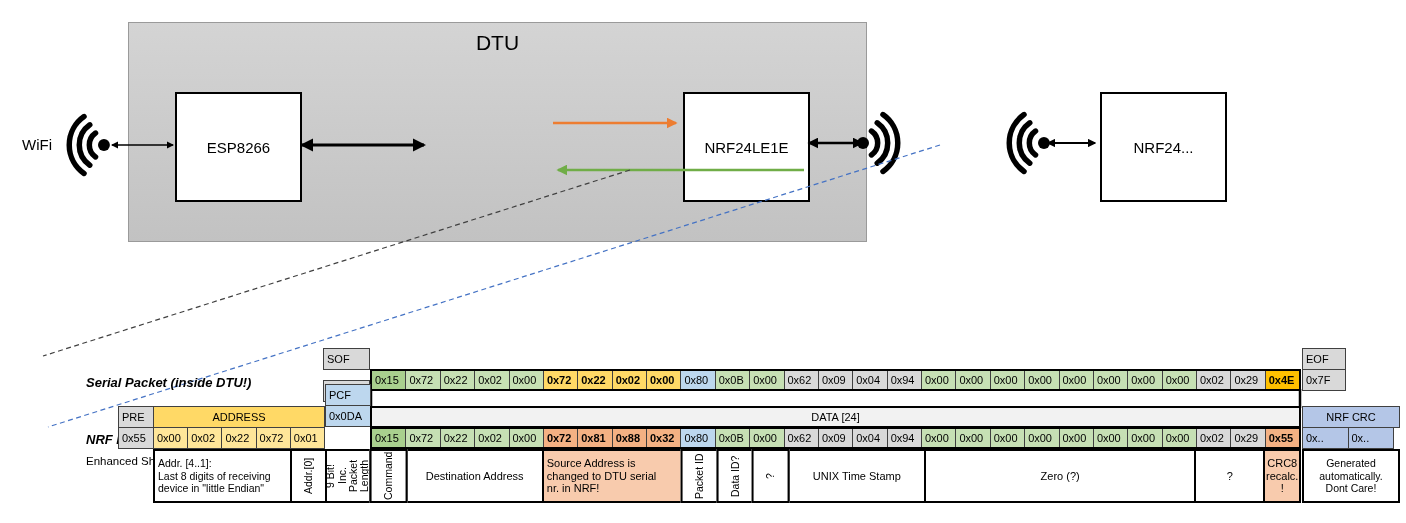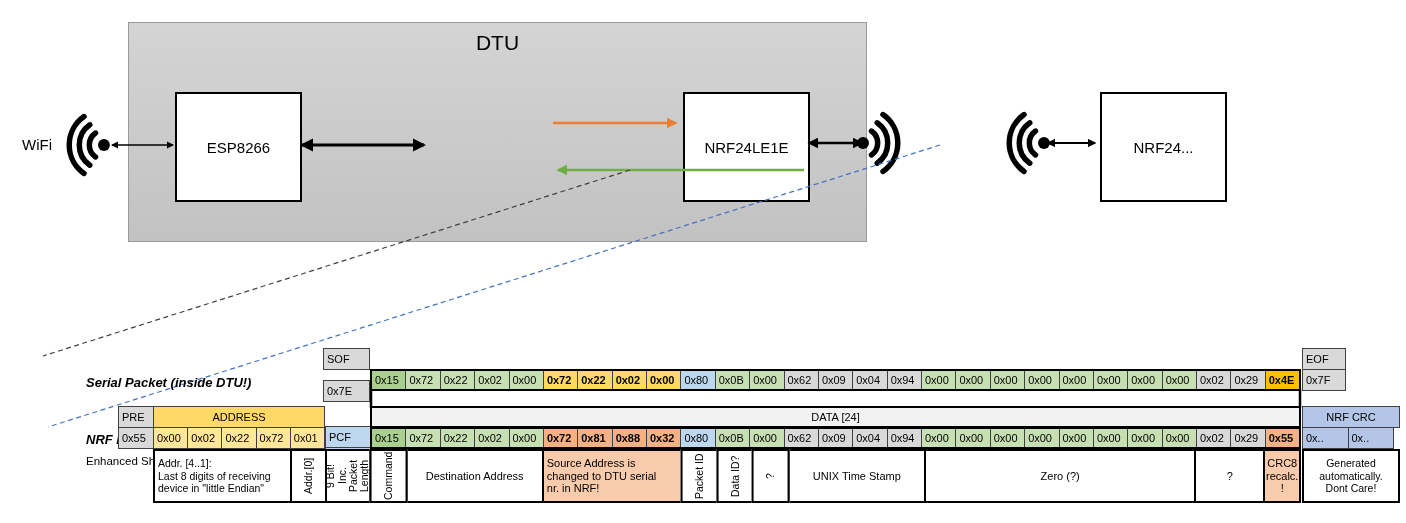--- a/index.html
+++ b/index.html
@@ -145,21 +145,21 @@
     <div class="cell" style="background: rgb(217, 217, 217);">0x55</div>
   </div>
   <div class="hdrcell" style="left: 153px; top: 406px; width: 172px; height: 22px; background: rgb(255, 217, 102);">ADDRESS</div>
   <div class="cells" id="nrf-address-values" style="left:153px;top:427px;width:172px;height:22px">
       <div class="cell" style="background: rgb(255, 230, 153);">0x00</div>
       <div class="cell" style="background: rgb(255, 230, 153);">0x02</div>
       <div class="cell" style="background: rgb(255, 230, 153);">0x22</div>
       <div class="cell" style="background: rgb(255, 230, 153);">0x72</div>
       <div class="cell" style="background: rgb(255, 230, 153);">0x01</div>
     </div>
-  <div class="stack" style="left:325px;top:426px;width:46px">
+  <div class="stack" style="left:325px;top:384px;width:46px">
     <div class="cell" style="background: rgb(189, 215, 238);">PCF</div>
     <div class="cell" style="background: rgb(189, 215, 238);">0x0DA</div>
   </div>
   <div class="hdrcell thick" style="left: 370px; top: 406px; width: 931px; height: 22px; background: rgb(242, 242, 242);">DATA [24]</div>
   <div class="cells thick" id="nrf-bytes" style="left:370px;top:427px;width:931px;height:22px">
       <div class="cell" style="background: rgb(169, 208, 142);">0x15</div>
       <div class="cell" style="background: rgb(198, 224, 180);">0x72</div>
       <div class="cell" style="background: rgb(198, 224, 180);">0x22</div>
       <div class="cell" style="background: rgb(198, 224, 180);">0x02</div>
       <div class="cell" style="background: rgb(198, 224, 180);">0x00</div>

